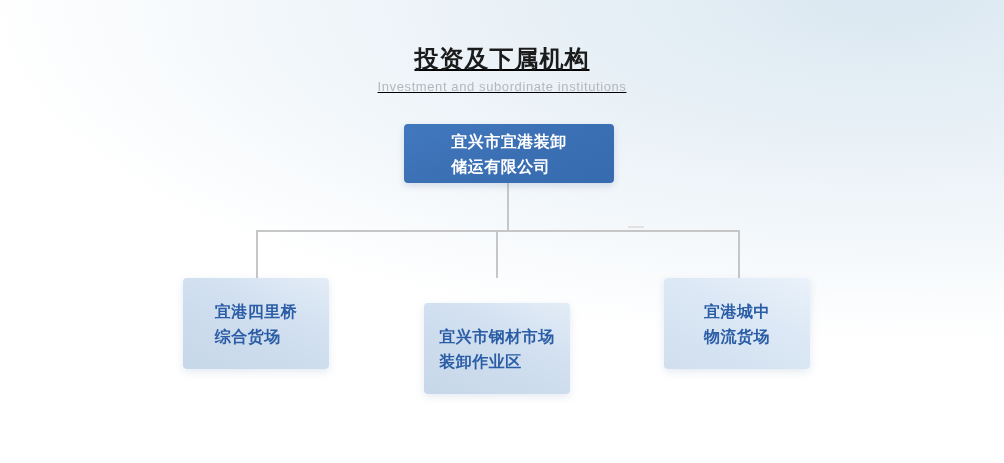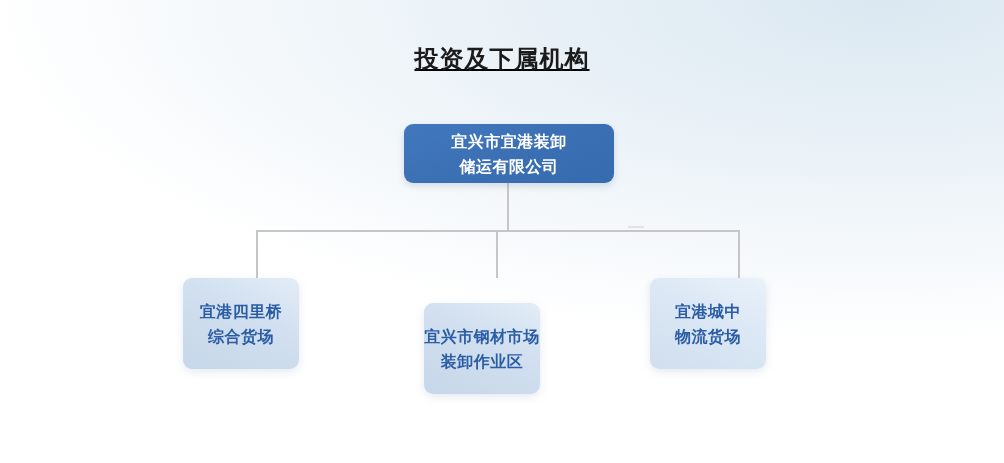--- a/index.html
+++ b/index.html
@@ -70,22 +70,21 @@
     height: 2px;
     background: #e2e2e2;
   }
 
   
   .node {
     position: absolute;
     display: flex;
     align-items: center;
     justify-content: center;
-    border-radius: 9px;
-    text-align: center;
+    border-radius: 4px;
     box-sizing: border-box;
   }
   .node-label {
     font-size: 16px;
     font-weight: bold;
     line-height: 25px;
     letter-spacing: 0.5px;
     white-space: pre-line;
   }
 
@@ -96,43 +95,44 @@
     height: 59px;
     background: linear-gradient(160deg, #4178bd 0%, #3b6fb4 55%, #376bb0 100%);
     box-shadow: 0 3px 7px rgba(90,120,160,0.22);
   }
   .node-root .node-label {
     color: #ffffff;
   }
 
   .node-child {
     top: 278px;
-    width: 116px;
+    width: 146px;
     height: 91px;
     background: linear-gradient(205deg, #e3edf7 0%, #d2e0f0 38%, #c6d7e9 100%);
     box-shadow: 0 3px 8px rgba(110,140,175,0.18);
   }
   .node-child .node-label {
     color: #2a5da6;
   }
 
   #node-child-1 { left: 183px; }
   #node-child-2 { left: 424px; margin-top: 25px; }
   #node-child-3 {
-    left: 650px;
+    left: 664px;
     background: linear-gradient(205deg, #eaf2fa 0%, #dce8f5 40%, #d0deee 100%);
   }
 </style>
 </head>
 <body>
 
 <div id="page">
 
   <div class="heading">
     <div class="heading-title">投资及下属机构</div>
+    <div class="heading-sub">Investment and subordinate institutions</div>
   </div>
 
   <div class="line line-v" id="stem-root"></div>
   <div class="line line-h" id="bus"></div>
   <div class="line line-v" id="drop-1"></div>
   <div class="line line-v" id="drop-2"></div>
   <div class="line line-v" id="drop-3"></div>
   <div class="line-artifact"></div>
 
   <div class="node node-root">

